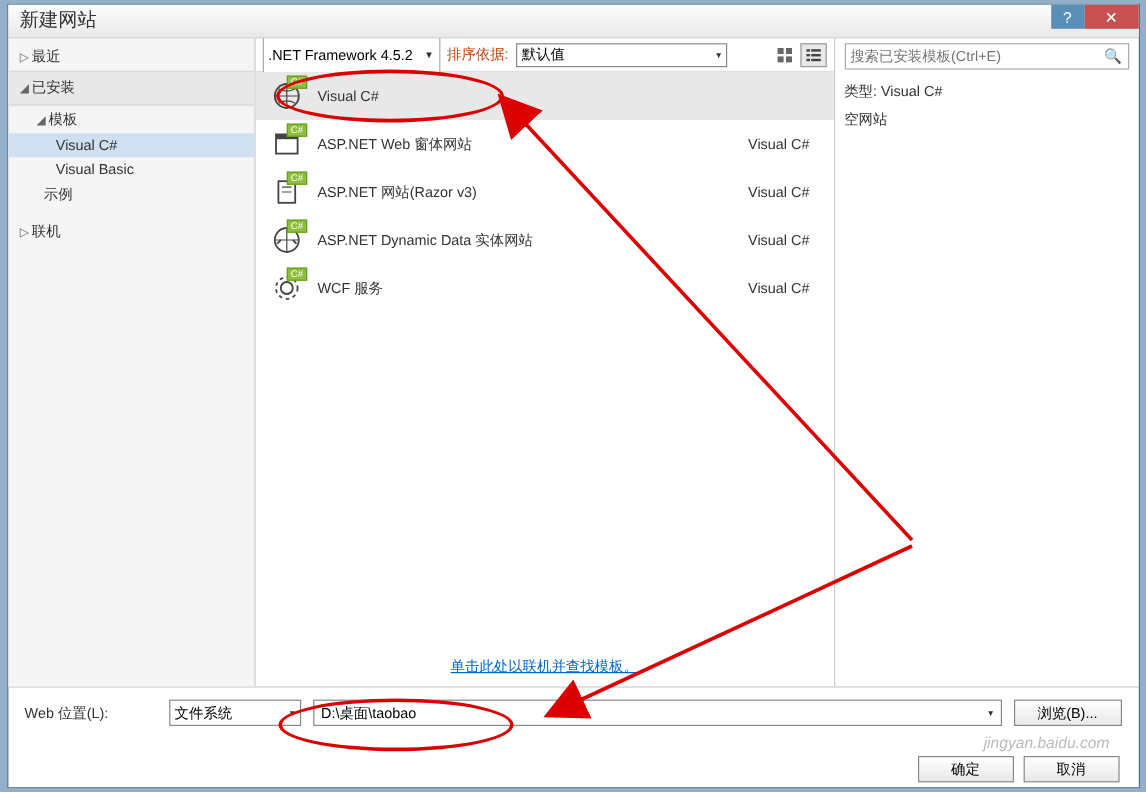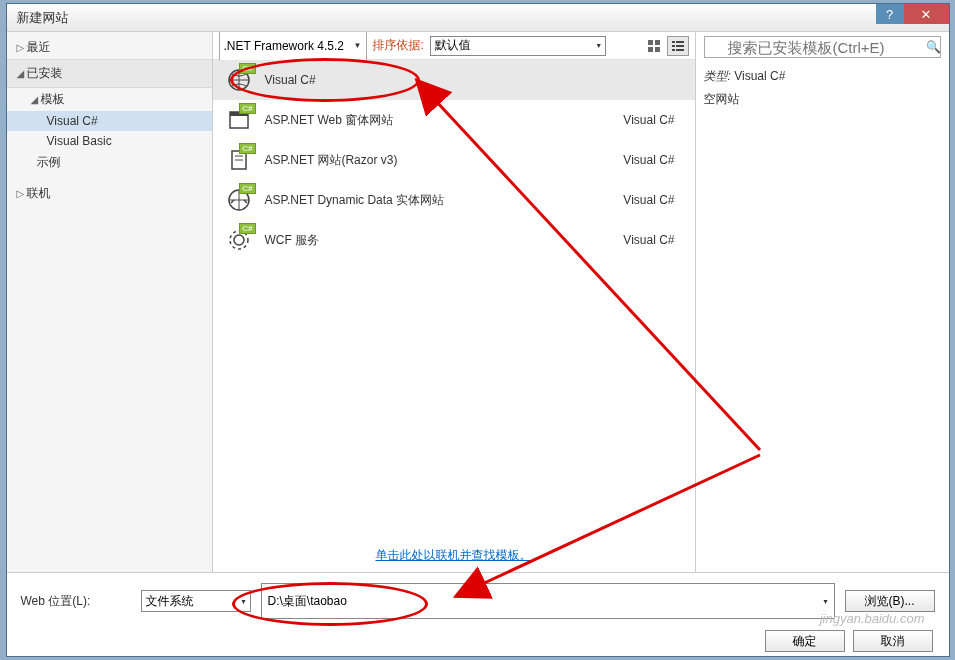--- a/index.html
+++ b/index.html
@@ -1,21 +1,21 @@
 <!DOCTYPE html>
 <html><head>
   <meta charset="utf-8">
   <style>
     * { box-sizing: border-box; margin: 0; padding: 0; font-family: "Microsoft YaHei", "Segoe UI", sans-serif; font-size: 12px; }
     body { width: 955px; height: 660px; background: #94b0c8; overflow: hidden; position: relative; }
     
     .window { width: 944px; height: 654px; margin: 3px auto 0; background: #fff; border: 1px solid #4a6f8e; position: relative; }
     
     .titlebar { height: 28px; background: linear-gradient(#fdfdfd, #e8e8e8); border-bottom: 1px solid #d0d0d0; display: flex; align-items: center; padding-left: 10px; position: relative; }
-    .titlebar-text { color: #333; font-size: 13px; }
+    .titlebar-text { color: #333; font-size: 16px; }
     .titlebar-buttons { position: absolute; right: 0; top: 0; display: flex; }
     .tb-btn { width: 30px; height: 20px; display: flex; align-items: center; justify-content: center; font-size: 13px; color: #fff; }
     .tb-help { background: #5a8fb8; width: 28px; }
     .tb-close { background: #c75050; width: 45px; }
     
     .body-area { display: flex; height: 540px; }
     
     .left-panel { width: 206px; border-right: 1px solid #ccc; background: #f5f5f5; padding-top: 4px; }
     .tree-item { padding: 3px 0 3px 10px; cursor: pointer; display: flex; align-items: center; color: #333; }
     .tree-item.header { background: #e8e8e8; border-top: 1px solid #d8d8d8; border-bottom: 1px solid #d8d8d8; padding: 5px 10px; }
@@ -38,29 +38,29 @@
     .template-item.selected { background: #e8e8e8; }
     .template-icon { width: 28px; height: 28px; margin-right: 12px; position: relative; display: flex; align-items: center; justify-content: center; }
     .template-name { flex: 1; color: #333; }
     .template-lang { color: #333; padding-right: 8px; }
     .badge { position: absolute; top: -3px; right: -3px; background: #8fbf3f; color: #fff; font-size: 8px; padding: 0 2px; border: 1px solid #6a9a2a; }
     
     .online-link { text-align: center; padding: 8px 0; color: #0066cc; text-decoration: underline; cursor: pointer; margin-top: auto; }
     
     .right-panel { width: 253px; padding: 4px 8px; }
     .search-box { height: 22px; border: 1px solid #aaa; display: flex; align-items: center; padding: 0 4px; margin-bottom: 10px; }
-    .search-input { flex: 1; border: none; outline: none; background: transparent; font-size: 15px; margin-left: 19px; }
+    .search-input { flex: 1; border: none; outline: none; background: transparent; font-size: 12px; }
     .search-icon { color: #666; }
     .info-line { margin-bottom: 6px; color: #333; }
-    .info-label { display: inline; font-style: italic; }
+    .info-label { display: inline; }
     
     .bottom-bar { border-top: 1px solid #ccc; padding: 10px 14px; display: flex; align-items: center; gap: 10px; }
     .web-loc-label { color: #333; width: 110px; }
     .loc-type-select { width: 110px; height: 22px; border: 1px solid #888; padding: 0 4px; display: flex; align-items: center; justify-content: space-between; }
-    .path-input { flex: 1; height: 36px; border: 1px solid #888; padding: 0 6px; display: flex; align-items: center; justify-content: space-between; }
+    .path-input { flex: 1; height: 22px; border: 1px solid #888; padding: 0 6px; display: flex; align-items: center; justify-content: space-between; }
     .browse-btn { width: 90px; height: 22px; border: 1px solid #888; background: linear-gradient(#fff, #e8e8e8); cursor: pointer; }
     
     .footer { position: absolute; bottom: 4px; right: 16px; display: flex; gap: 8px; }
     .footer-btn { width: 80px; height: 22px; border: 1px solid #888; background: linear-gradient(#fff, #e8e8e8); cursor: pointer; }
     
     .annotation { position: absolute; pointer-events: none; }
     .ellipse1 { left: 230px; top: 58px; width: 190px; height: 44px; border: 3px solid #d00; border-radius: 50%; z-index: 10; }
     .ellipse2 { left: 232px; top: 582px; width: 196px; height: 44px; border: 3px solid #d00; border-radius: 50%; z-index: 10; }
     
     .dropdown-arrow { font-size: 8px; color: #333; }

